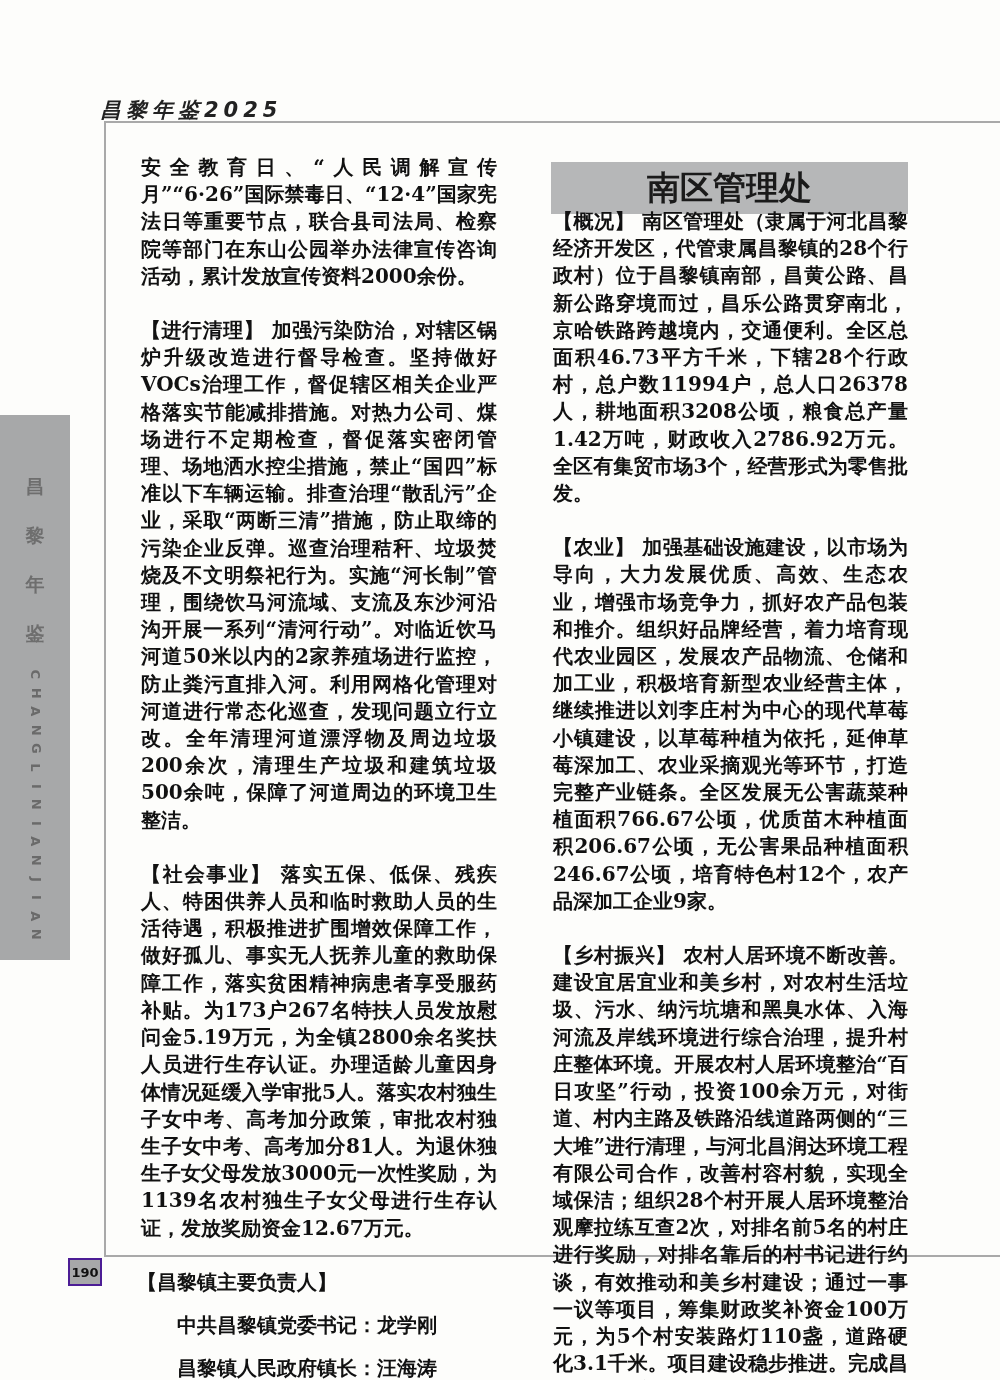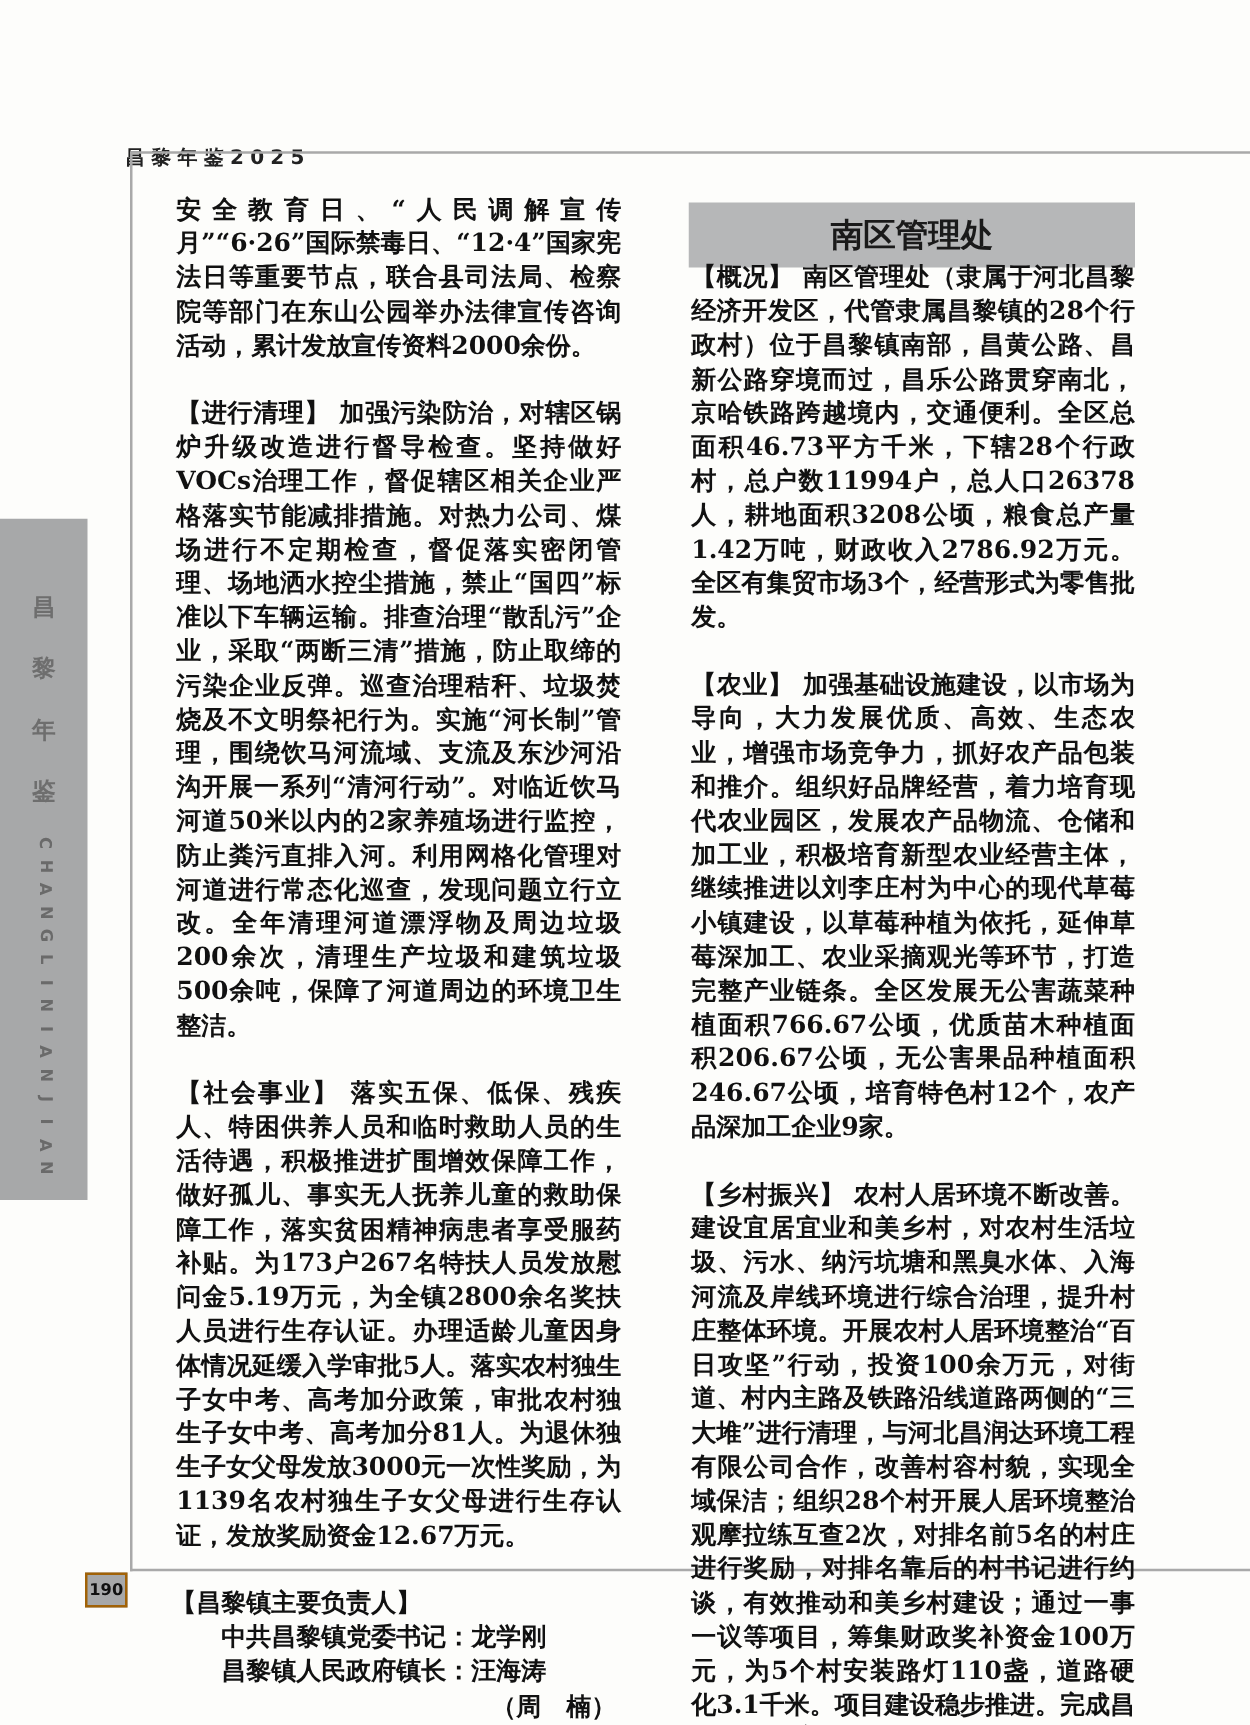--- a/index.html
+++ b/index.html
@@ -4,22 +4,22 @@
   <style>
     html, body { margin: 0; padding: 0; }
     body {
       width: 1000px; height: 1380px; position: relative; overflow: hidden;
       background: #fdfdfb;
       font-family: "DejaVu Serif", "Liberation Serif", serif;
       color: #111;
     }
     .running-head {
       position: absolute; left: 100px; top: 96px;
-      font-family: "DejaVu Sans", sans-serif; font-weight: bold; 
-      font-size: 16px; letter-spacing: 5px; color: #222; margin-top: 20px;
+      font-family: "DejaVu Sans", sans-serif; font-weight: bold; font-style: italic;
+      font-size: 21px; letter-spacing: 5px; color: #222;
     }
     .frame-top { position: absolute; left: 105px; top: 121px; width: 895px; height: 2px; background: #a9a9a9; }
     .frame-left { position: absolute; left: 104px; top: 121px; width: 2px; height: 1136px; background: #a9a9a9; }
     .frame-bottom { position: absolute; left: 104px; top: 1255px; width: 896px; height: 2px; background: #a9a9a9; }
 
     .side-tab {
       position: absolute; left: 0; top: 415px; width: 70px; height: 545px;
       background: #a7a8a9;
       display: flex; flex-direction: column; align-items: center;
     }
@@ -30,44 +30,44 @@
     .side-tab .cn:first-child { margin-top: 58px; }
     .side-tab .pinyin {
       margin-top: 18px; display: flex; flex-direction: column; align-items: center;
       font-family: "DejaVu Sans", sans-serif; font-weight: bold; font-size: 13px;
       color: #6a6a6a; line-height: 18.6px;
     }
     .side-tab .pinyin span { transform: rotate(90deg); display: block; }
 
     .page-number {
       position: absolute; left: 68px; top: 1258px; width: 34px; height: 28px;
-      background: #a7a8a9; border: 2px solid #a16207; box-sizing: border-box;
+      background: #a7a8a9; border: 2px solid #4c1d95; box-sizing: border-box;
       font-family: "DejaVu Sans", sans-serif; font-weight: bold; font-size: 13px;
       display: flex; align-items: center; justify-content: center; color: #111;
     }
 
     .col {
       position: absolute; font-weight: bold; font-size: 20px; line-height: 27.2px;
       text-align: justify; text-justify: inter-character;
     }
     .col-left { left: 141px; top: 154px; width: 356px; }
     .col-right { left: 553px; top: 208px; width: 355px; }
     .para { margin: 0 0 27px 0; }
     .para.tight { margin-bottom: 16px; }
     .lbl { font-family: "DejaVu Sans", sans-serif; font-weight: bold; }
 
     .section-title {
       position: absolute; left: 551px; top: 162px; width: 357px; height: 52px;
       background: #b6b7b8;
       display: flex; align-items: center; justify-content: center;
-      font-family: "DejaVu Sans", sans-serif; font-weight: bold; font-size: 26px; color: #1a1a1a;
+      font-family: "DejaVu Sans", sans-serif; font-weight: bold; font-size: 33px; color: #1a1a1a;
     }
 
     .officials { margin: 0; }
-    .officials .line { padding-left: 36px; display: block; }
+    .officials .line { padding-left: 36px; display: block; margin-top: 16px; }
     .editor { display: block; text-align: right; padding-right: 4px; margin-top: 2px; }
   </style>
 </head>
 <body>
 
 <div class="running-head">昌黎年鉴2025</div>
 
 <div class="frame-top"></div>
 <div class="frame-left"></div>
 <div class="frame-bottom"></div>

